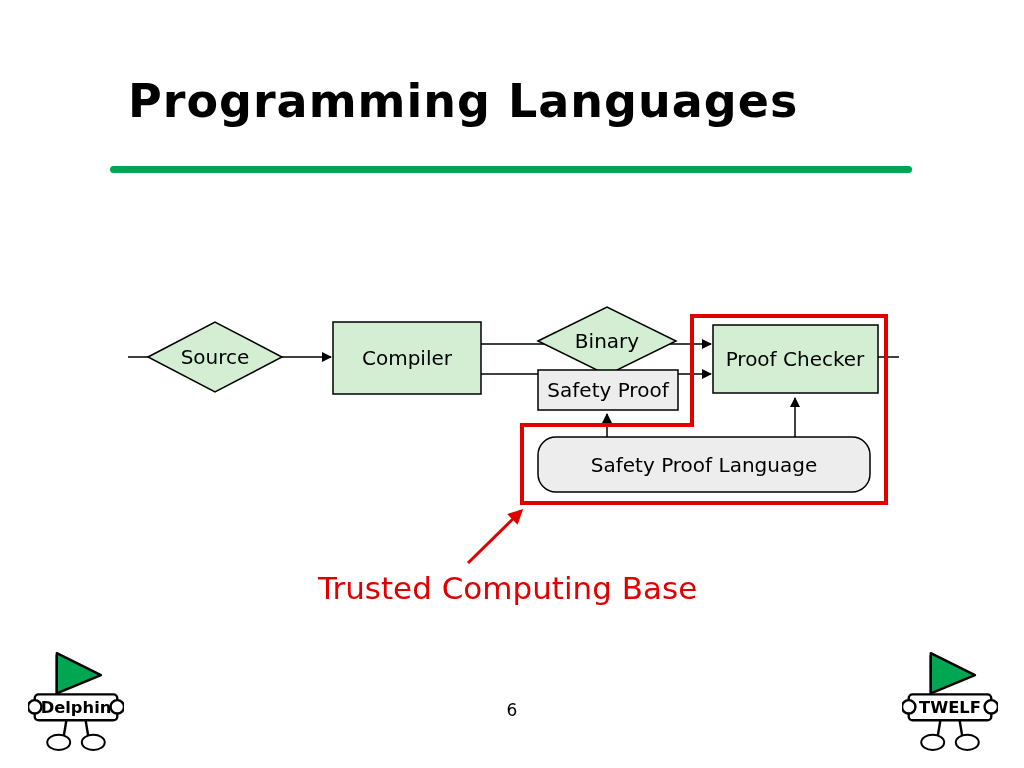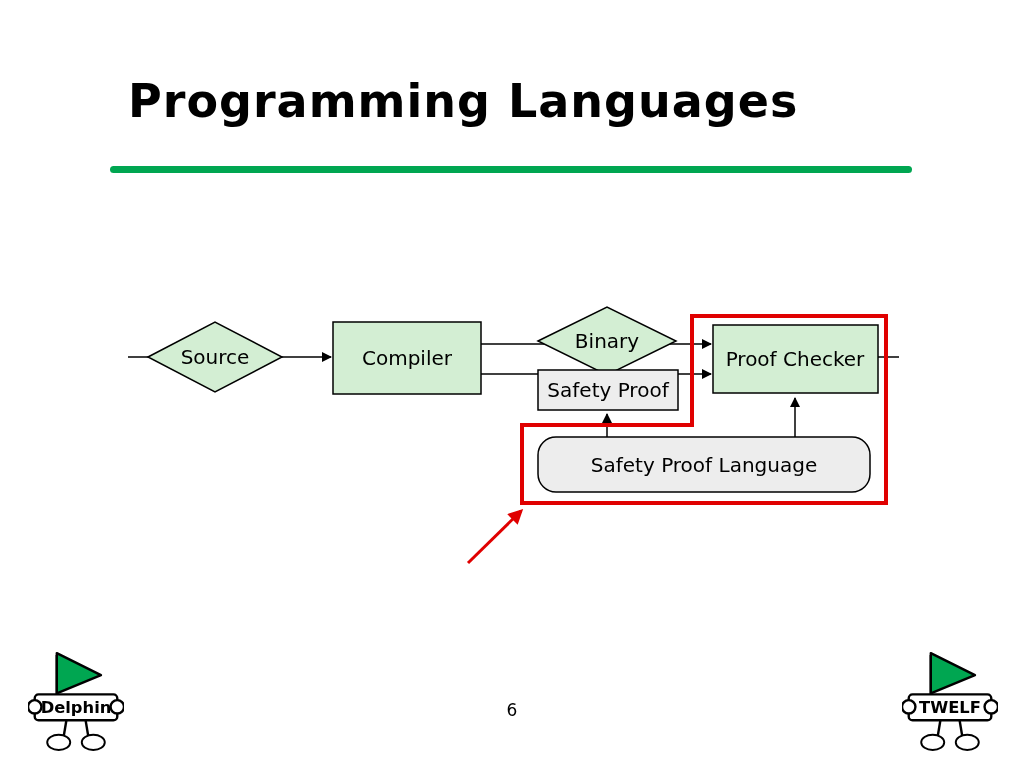--- a/index.html
+++ b/index.html
@@ -65,20 +65,21 @@
     <text x="607" y="348" text-anchor="middle">Binary</text>
     <text x="608" y="397" text-anchor="middle">Safety Proof</text>
     <text x="795" y="366" text-anchor="middle">Proof Checker</text>
     <text x="704" y="472" text-anchor="middle">Safety Proof Language</text>
 
     <polygon points="692,316 886,316 886,503 522,503 522,425 692,425" fill="none" stroke="#e00000" stroke-width="4" stroke-linejoin="miter"></polygon>
 
     <line x1="468" y1="563" x2="521" y2="511" stroke="#e00000" stroke-width="3" marker-end="url(#mArrowRed)"></line>
   </svg>
 
+  <div class="caption">Trusted Computing Base</div>
 
   <div class="page-number">6</div>
 
   <svg class="logo logo-left" viewBox="0 0 100 112" xmlns="http://www.w3.org/2000/svg">
     <g>
       <line x1="30" y1="6" x2="30" y2="48" stroke="#000" stroke-width="2.5"></line>
       <polygon points="30,4 76,27 30,46" fill="#00a651" stroke="#000" stroke-width="2.5" stroke-linejoin="round"></polygon>
       <line x1="40" y1="74" x2="37" y2="92" stroke="#000" stroke-width="2.5"></line>
       <line x1="60" y1="74" x2="63" y2="92" stroke="#000" stroke-width="2.5"></line>
       <ellipse cx="32" cy="97" rx="12" ry="8" fill="#fff" stroke="#000" stroke-width="2"></ellipse>

